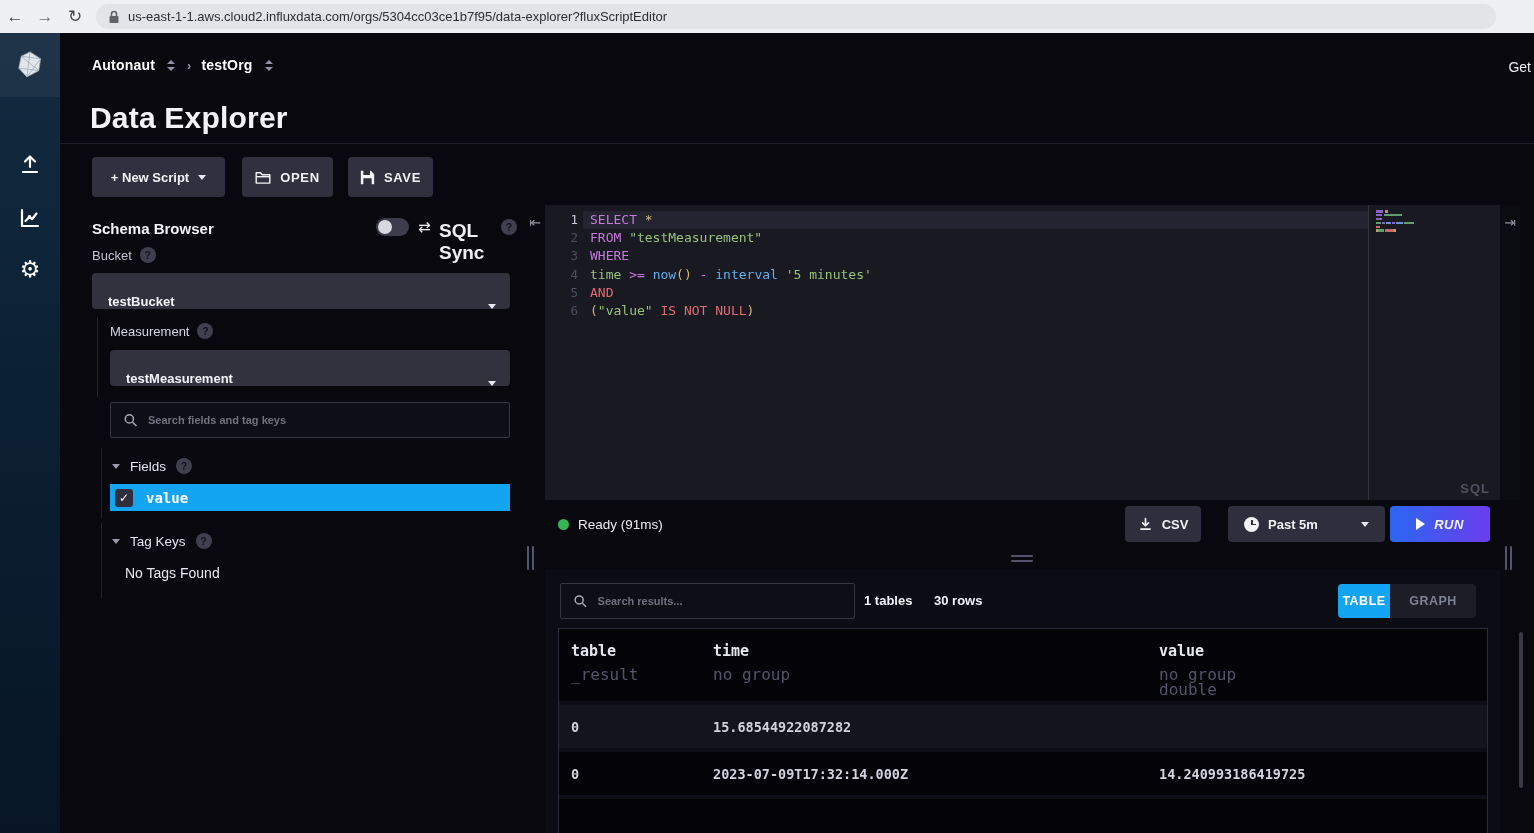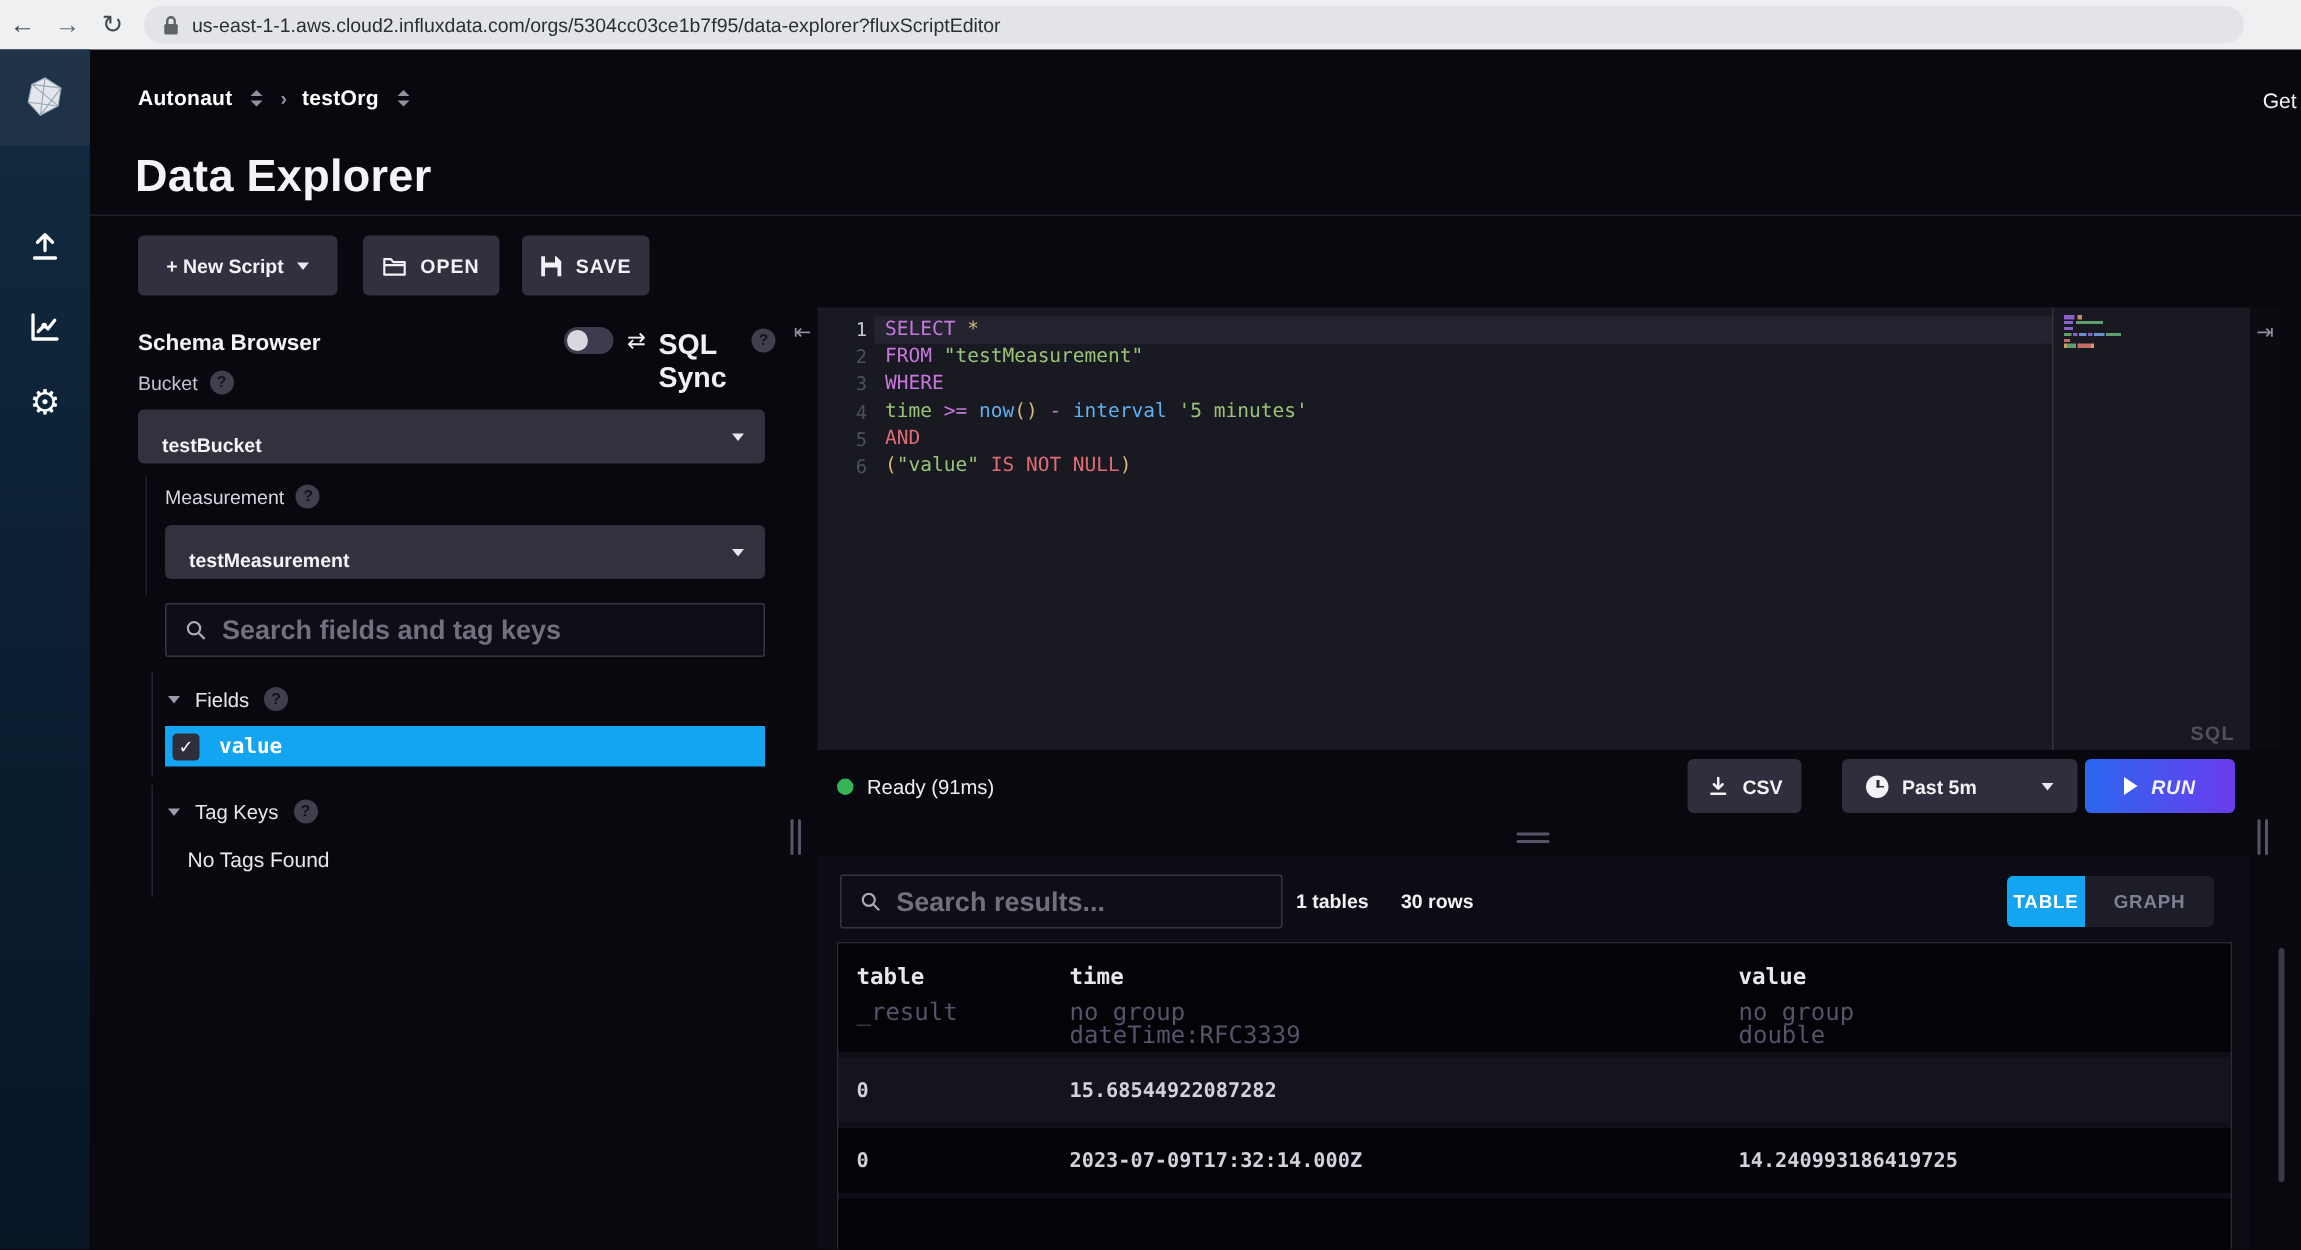--- a/index.html
+++ b/index.html
@@ -41,24 +41,24 @@
 
   
   .schema { left:60px; top:205px; width:465px; height:628px; }
   .schema-title { position:absolute; left:32px; top:15px; font-size:15px; font-weight:bold; color:#f4f4f8; }
   .toggle { position:absolute; left:316px; top:13px; width:33px; height:18px; background:#3c3c4c; border-radius:10px; cursor:pointer; }
   .toggle .knob { position:absolute; left:2px; top:2px; width:14px; height:14px; border-radius:50%; background:#d8d8e0; }
   .sync-icon { position:absolute; left:358px; top:13px; color:#f0f0f4; font-size:15px; font-family:"DejaVu Sans",sans-serif; }
   .sync-label { position:absolute; left:379px; top:15px; color:#f0f0f4; font-size:19px; font-weight:bold; }
   .help-badge { width:16px; height:16px; border-radius:50%; background:#3f3f4e; color:#12121c; font-size:10.5px; font-weight:bold; display:inline-flex; align-items:center; justify-content:center; cursor:pointer; }
   .field-label { position:absolute; font-size:13px; color:#c4c4d0; display:flex; align-items:center; gap:8px; }
-  .dropdown { position:absolute; height:36px; background:#32323f; border-radius:4px; display:flex; align-items:flex-start; padding:16px 16px; color:#f4f4f8; font-size:13px; font-weight:bold; cursor:pointer; }
+  .dropdown { position:absolute; height:36px; background:#32323f; border-radius:4px; display:flex; align-items:flex-end; padding:0 16px; color:#f4f4f8; font-size:13px; font-weight:bold; cursor:pointer; }
   .dropdown .caret { position:absolute; right:14px; border-top-width:5px; border-left-width:4.5px; border-right-width:4.5px; }
   .search-box { position:absolute; height:36px; background:#0e0e16; border:1px solid #36363f; border-radius:2px; display:flex; align-items:center; padding:0 12px; gap:10px; }
-  .search-box input { background:transparent; border:none; outline:none; color:#dcdce4; font-size:18px; font-family:inherit; width:100%; }
+  .search-box input { background:transparent; border:none; outline:none; color:#dcdce4; font-size:11px; font-family:inherit; width:100%; }
   .search-box input::placeholder { color:#70707f; font-weight:bold; }
   .tree-row { position:absolute; display:flex; align-items:center; gap:10px; color:#e6e6ee; font-size:13.5px; cursor:pointer; }
   .tree-caret { width:0; height:0; border-left:4.5px solid transparent; border-right:4.5px solid transparent; border-top:5.5px solid #9a9aac; }
   .value-row { position:absolute; left:50px; top:279px; width:400px; height:27px; background:#14a5f2; display:flex; align-items:center; padding:0 5px; gap:13px; cursor:pointer; }
   .checkbox { width:18px; height:18px; background:#2e2e3c; border-radius:3px; color:#fff; font-size:12px; font-weight:bold; display:flex; align-items:center; justify-content:center; font-family:"DejaVu Sans",sans-serif; }
   .value-label { font-family:"DejaVu Sans Mono",monospace; font-weight:bold; font-size:14px; color:#fff; }
   .no-tags { position:absolute; left:65px; top:360px; font-size:14px; color:#e8e8ef; }
   .guide { position:absolute; width:1px; background:#23232f; }
 
   
@@ -373,21 +373,20 @@
 
   <div class="res-table">
     <div class="thead">
         <div class="th">
           <div class="th-name">table</div>
           <div class="th-meta">_result</div>
         </div>
         <div class="th">
           <div class="th-name">time</div>
           <div class="th-meta">no group</div>
-          <div class="th-meta">dateTime:RFC3339</div>
         </div>
         <div class="th">
           <div class="th-name">value</div>
           <div class="th-meta">no group</div>
           <div class="th-meta">double</div>
         </div>
       </div>
     <div>
         <div class="tr odd">
           <div class="td">0</div>

